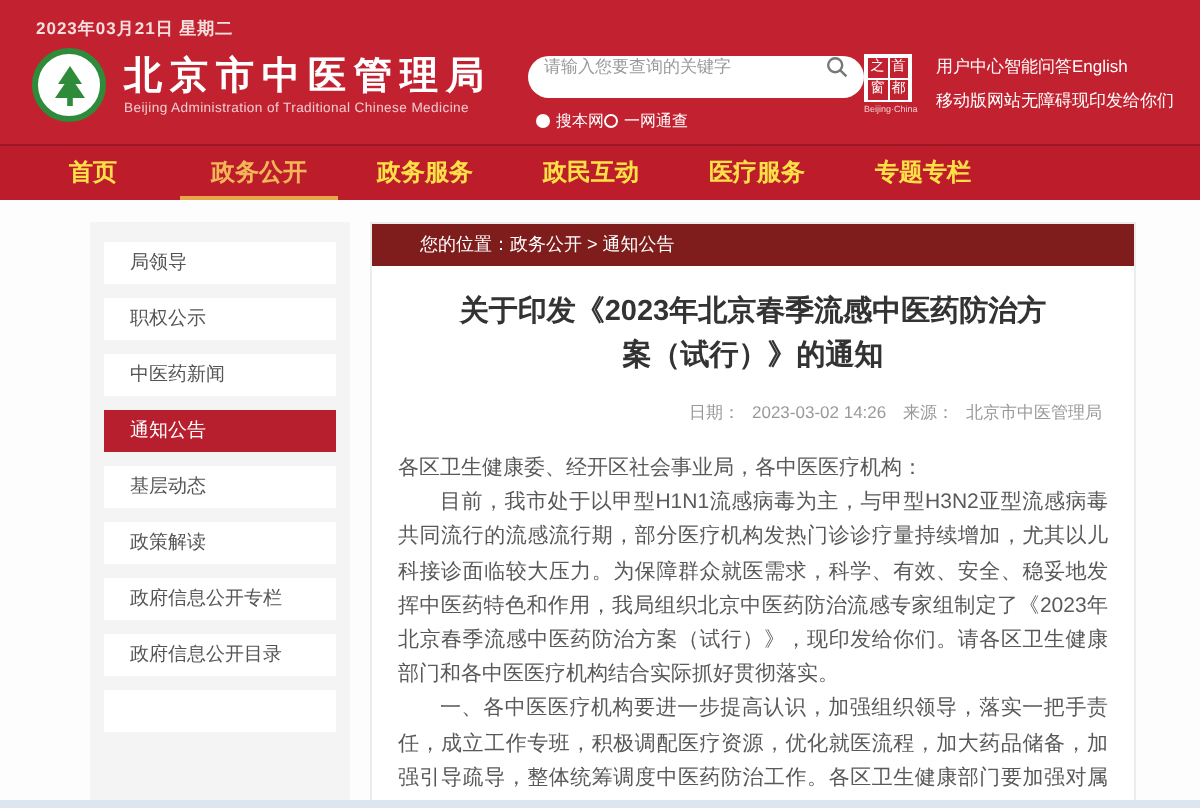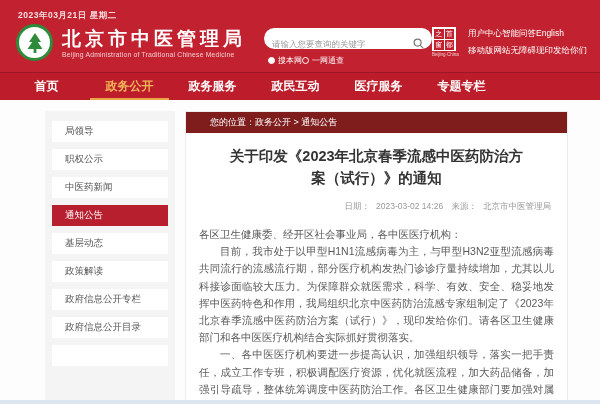--- a/index.html
+++ b/index.html
@@ -11,21 +11,21 @@
   .topbar { padding:4px 10px 0 18px; height:16px; }
   .topbar-date { color:#f6dede; font-size:8.5px; font-weight:bold; letter-spacing:.5px; }
   .header-main { display:flex; align-items:flex-start; padding:8px 14px 10px 16px; height:56px; }
   .logo-wrap { display:flex; align-items:center; }
   .logo-circle { width:37px; height:37px; border-radius:50%; background:#fff;
     border:3px solid #2e8b3a; display:flex; align-items:center; justify-content:center; flex:none; }
   .brand { margin-left:9px; }
   .brand-cn { color:#fff; font-size:19px; font-weight:bold; letter-spacing:4px; line-height:21px; white-space:nowrap; }
   .brand-en { color:#f0cdd1; font-size:6.8px; letter-spacing:.2px; margin-top:2px; white-space:nowrap; }
   .search-area { margin-left:18px; margin-top:4px; width:168px; flex:none; }
-  .search-box { background:#fff; border-radius:11px; height:21px; display:flex; align-items:flex-end; padding:0 8px; }
+  .search-box { background:#fff; border-radius:11px; height:21px; display:flex; align-items:flex-start; padding:0 8px; }
   .search-input { border:none; outline:none; flex:1; font-size:8.5px; color:#333; background:transparent; min-width:0; }
   .search-input::placeholder { color:#9a9a9a; }
   .search-icon svg { display:block; }
   .search-radios { display:flex; gap:0; margin:6px 0 0 4px; }
   .radio-opt { display:flex; align-items:center; gap:3px; color:#fff; font-size:8px; cursor:pointer; }
   .radio-dot { width:7px; height:7px; border-radius:50%; border:1px solid #fff; flex:none; }
   .radio-opt.sel .radio-dot { background:#fff; }
   .header-right { margin-left:auto; display:flex; gap:10px; margin-top:3px; }
   .seal { width:26px; text-align:center; flex:none; }
   .seal-grid { width:24px; height:24px; border:1px solid #fff; display:grid;
@@ -34,21 +34,21 @@
     display:flex; align-items:center; justify-content:center; }
   .seal-cap { color:#f0cdd1; font-size:4.5px; margin-top:1px; white-space:nowrap; }
   .hlinks { display:flex; flex-direction:column; gap:5px; margin-top:1px; }
   .hlinks-row { display:flex; }
   .hlink { color:#fff; font-size:8.5px; text-decoration:none; white-space:nowrap; cursor:pointer; }
 
   
   .nav { background:#bd1d2b; border-top:1px solid rgba(0,0,0,.18); height:28px; }
   .nav-items { display:flex; padding-left:5px; height:100%; }
   .nav-item { width:83px; height:100%; display:flex; align-items:center; justify-content:center;
-    color:#ffffff; font-size:12px; font-weight:bold; cursor:pointer; position:relative; text-decoration:none; }
+    color:#fde047; font-size:12px; font-weight:bold; cursor:pointer; position:relative; text-decoration:none; }
   .nav-item.active { color:#f2b659; }
   .nav-item.active::after { content:""; position:absolute; left:2px; right:2px; bottom:0;
     border-bottom:2px solid #e8a64a; }
 
   
   .page { display:flex; padding:11px 0 0 45px; }
   .sidebar { width:130px; background:#f4f4f4; padding:10px 7px 20px 7px; flex:none; min-height:283px; }
   .side-item { background:#fff; height:21px; display:flex; align-items:center; padding-left:13px;
     margin-bottom:7px; font-size:9.5px; color:#555; cursor:pointer; white-space:nowrap; overflow:hidden; }
   .side-item.active { background:#b81f2e; color:#fff; }

